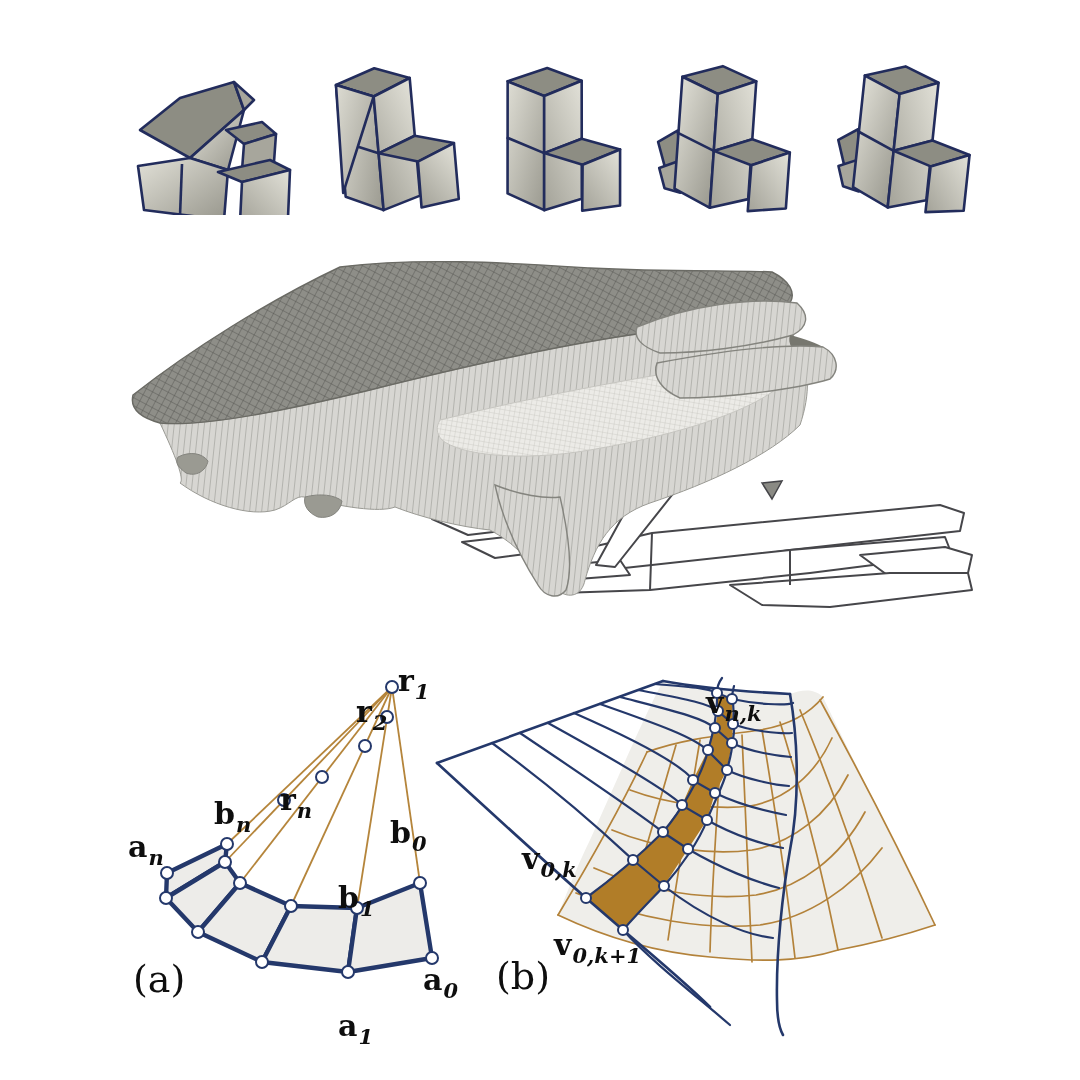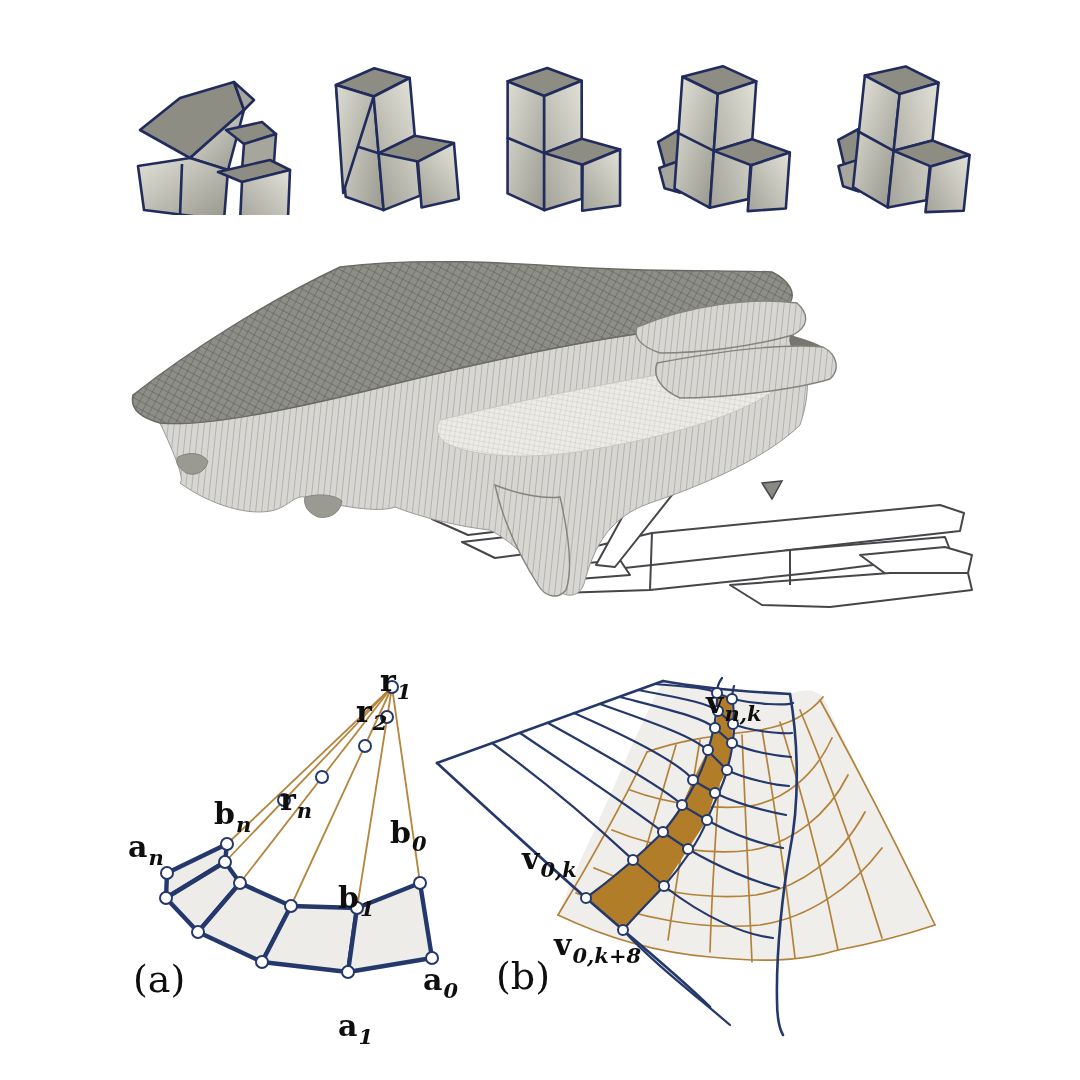--- a/index.html
+++ b/index.html
@@ -242,30 +242,30 @@
           <circle class="vtx" cx="107" cy="199" r="6"></circle>
         <circle class="vtx" cx="272" cy="42" r="6"></circle>
           <circle class="vtx" cx="267" cy="72" r="6"></circle>
         <circle class="vtx" cx="245" cy="101" r="6"></circle>
           <circle class="vtx" cx="202" cy="132" r="6"></circle>
         <circle class="vtx" cx="164" cy="155" r="6"></circle>
       </g>
     </g>
   </svg>
 
-  <div class="mlab" style="left:380px;top:666px"><span>r</span><span class="sub">1</span></div>
+  <div class="mlab" style="left:398px;top:666px"><span>r</span><span class="sub">1</span></div>
   <div class="mlab" style="left:356px;top:697px"><span>r</span><span class="sub">2</span></div>
   <div class="mlab" style="left:280px;top:785px"><span>r</span><span class="sub">n</span></div>
   <div class="mlab" style="left:214px;top:799px"><span>b</span><span class="sub">n</span></div>
   <div class="mlab" style="left:128px;top:832px"><span>a</span><span class="sub">n</span></div>
   <div class="mlab" style="left:338px;top:883px"><span>b</span><span class="sub">1</span></div>
   <div class="mlab" style="left:390px;top:818px"><span>b</span><span class="sub">0</span></div>
   <div class="mlab" style="left:338px;top:1011px"><span>a</span><span class="sub">1</span></div>
   <div class="mlab" style="left:423px;top:965px"><span>a</span><span class="sub">0</span></div>
 
   <div class="mlab" style="left:706px;top:688px"><span>v</span><span class="sub">n,k</span></div>
   <div class="mlab" style="left:522px;top:844px"><span>v</span><span class="sub">0,k</span></div>
-  <div class="mlab" style="left:554px;top:930px"><span>v</span><span class="sub">0,k+8</span></div>
+  <div class="mlab" style="left:554px;top:930px"><span>v</span><span class="sub">0,k+1</span></div>
 
   <div class="cap" style="left:133px;top:960px">(a)</div>
   <div class="cap" style="left:496px;top:957px">(b)</div>
 
 </div>
 
 </body></html>

